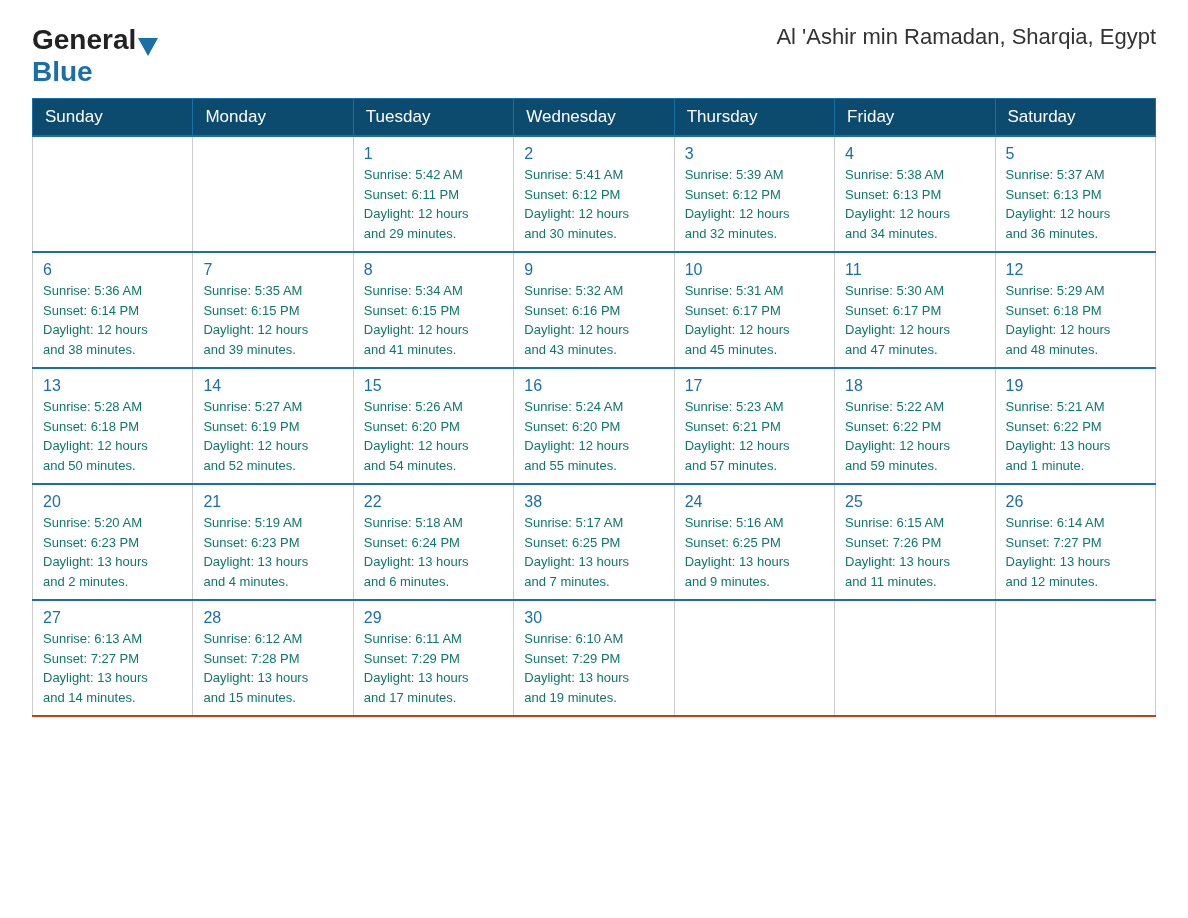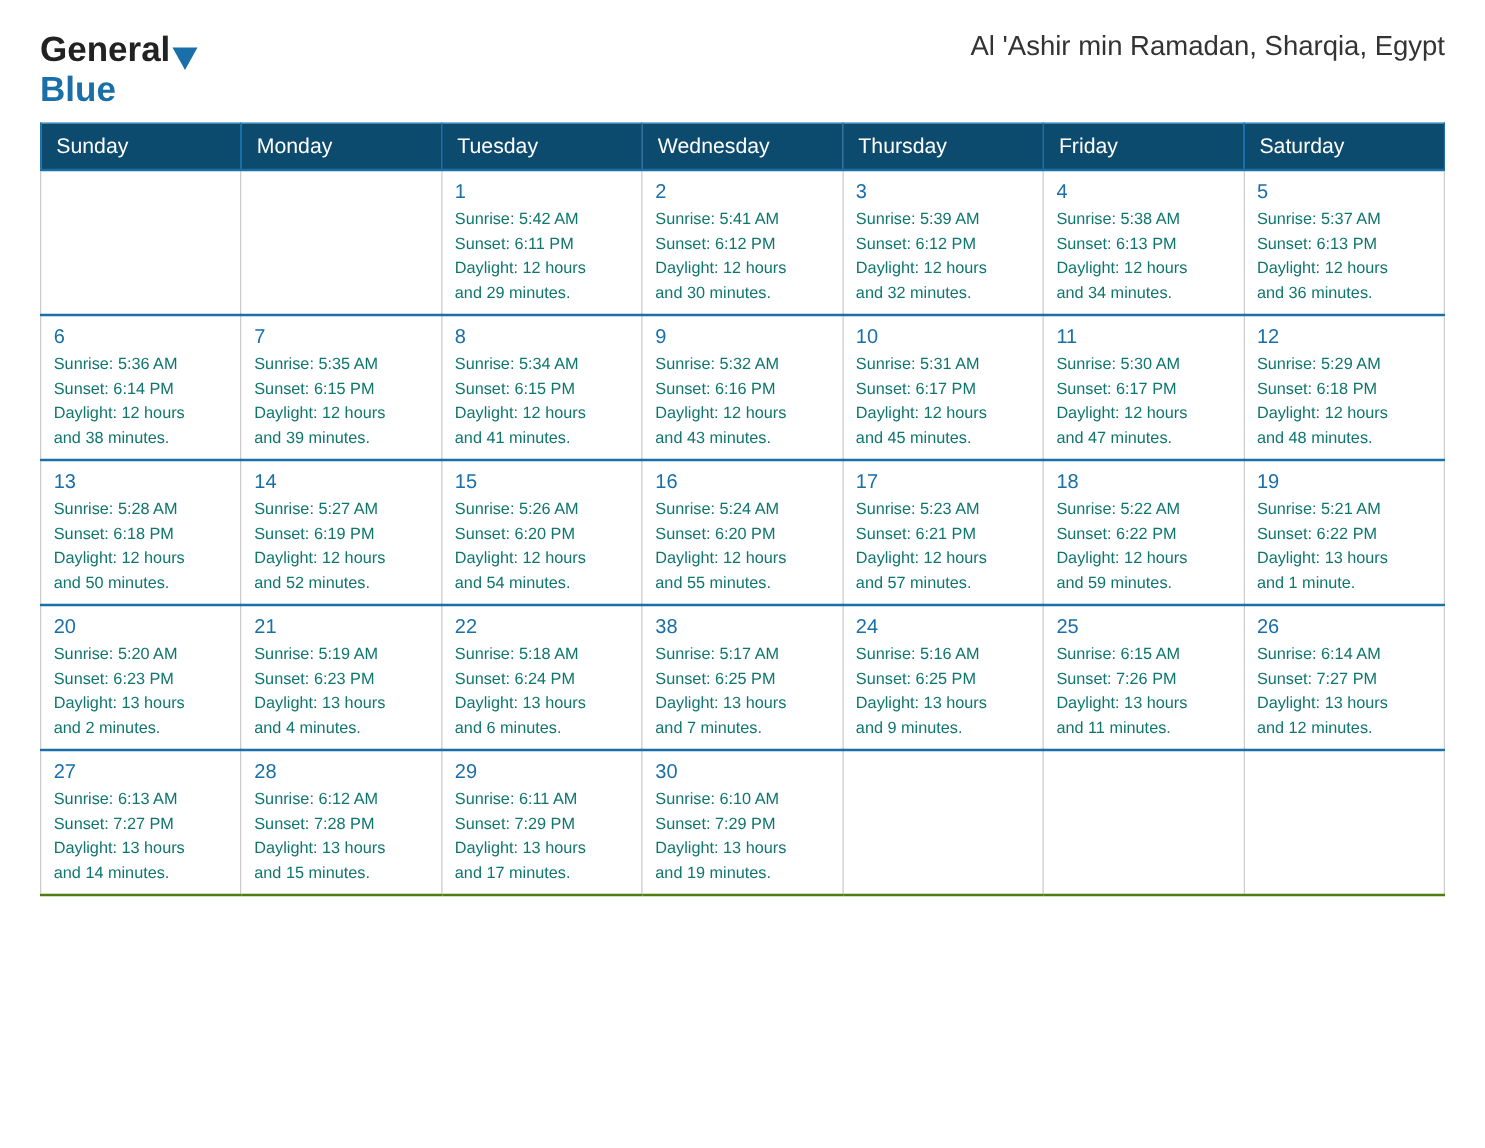--- a/index.html
+++ b/index.html
@@ -93,21 +93,21 @@
     }
     .day-info {
       font-size: 13px;
       color: #0f766e;
       line-height: 1.5;
     }
     .empty-cell {
       background: #fff;
     }
     .calendar tbody tr:last-child td {
-      border-bottom: 2px solid #4d7c0f;
+      border-bottom: 2px solid #c2410c;
     }
     .calendar tbody tr td:first-child {
       border-left: 1px solid #ccc;
     }
     tbody tr {
       border-top: 2px solid #1a6fa8;
     }
   </style>
 </head>
 <body>

